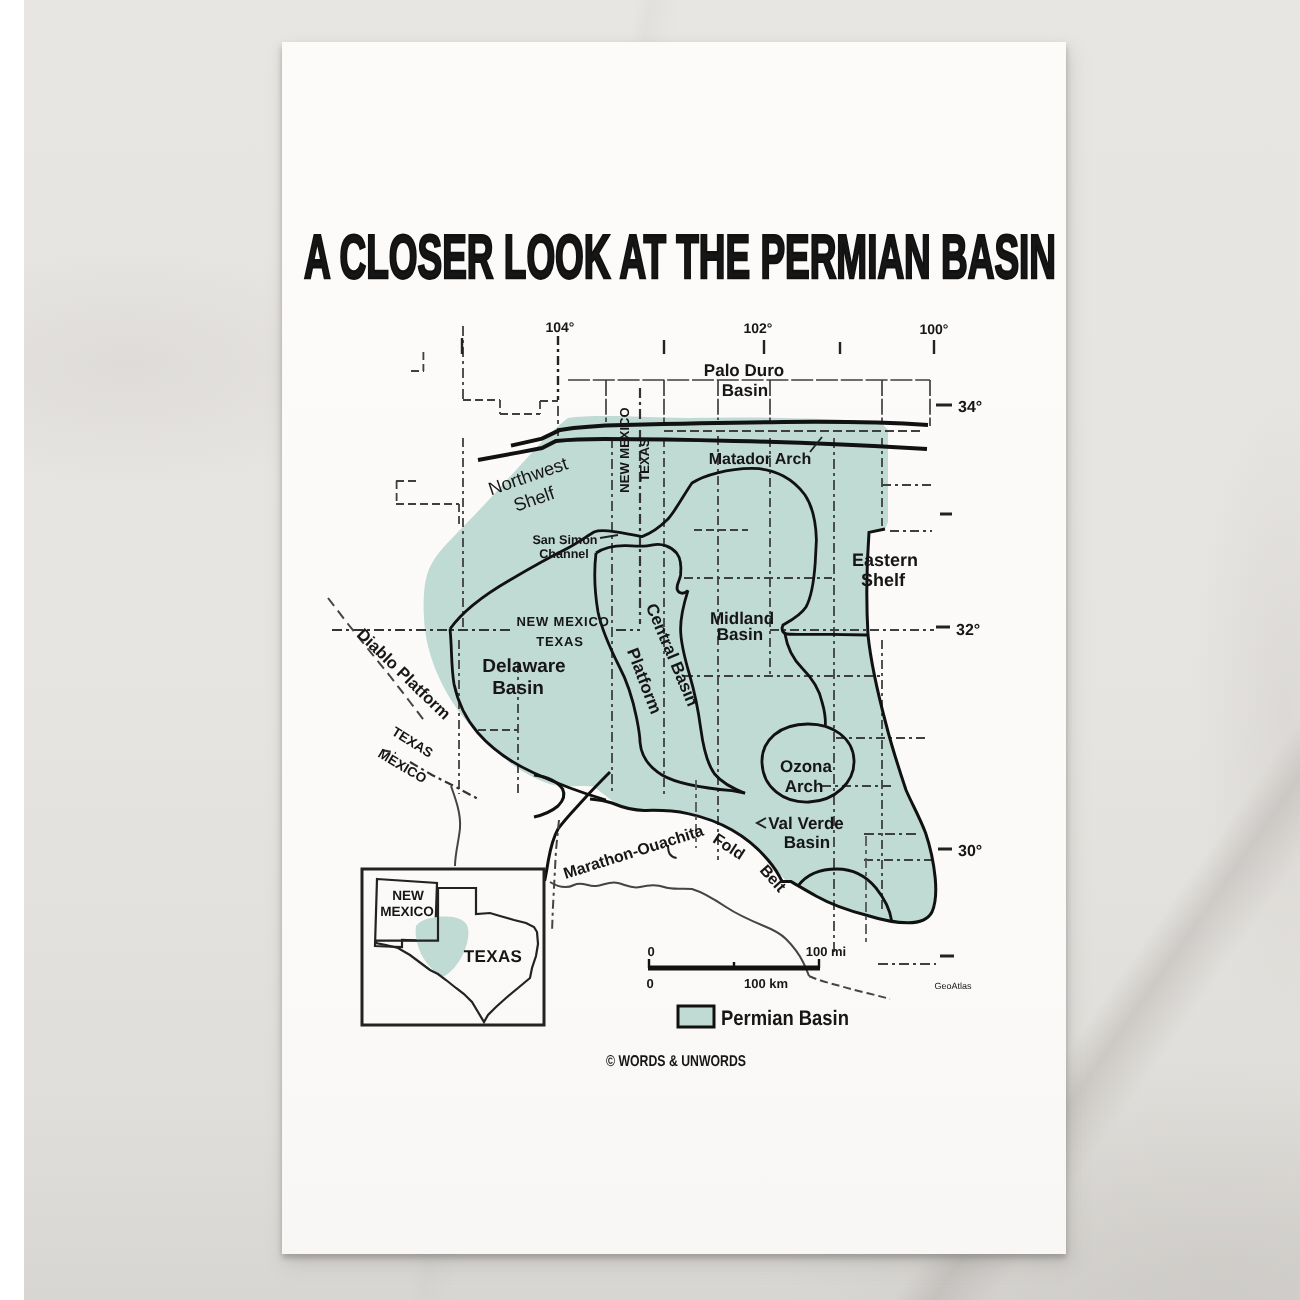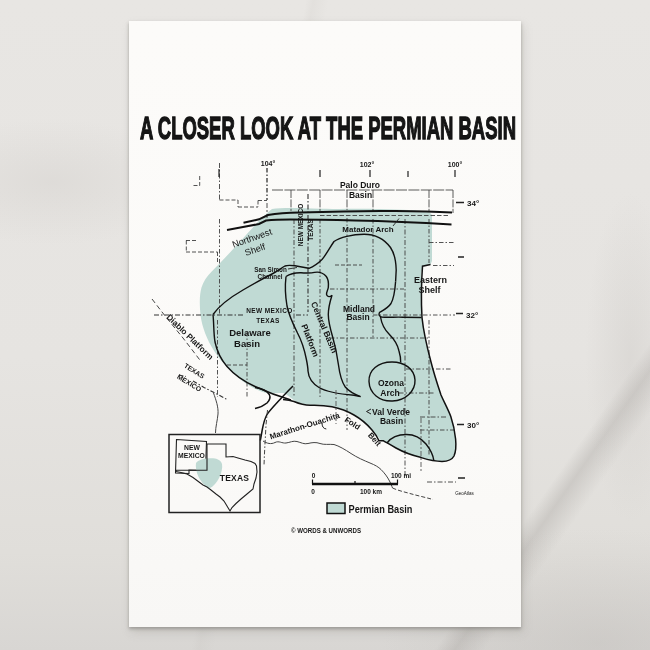--- a/index.html
+++ b/index.html
@@ -1,17 +1,17 @@
 <!DOCTYPE html>
 <html><head>
 <meta charset="utf-8">
 <style>
   html,body{margin:0;padding:0;width:650px;height:650px;overflow:hidden;
     font-family:"Liberation Sans", sans-serif;}
-  #stage{position:relative;width:530px;height:650px;}
+  #stage{position:relative;width:530px;height:650px;margin-left:12px;}
   
   #marble{position:absolute;left:0;top:0;width:650px;height:650px;
     background:
       radial-gradient(ellipse 260px 120px at 46% 50%, rgba(255,255,255,0.30), transparent 70%),
       radial-gradient(ellipse 300px 160px at 92% 99%, rgba(180,176,172,0.30), transparent 72%),
       radial-gradient(ellipse 200px 90px at 8% 28%, rgba(199,195,191,0.28), transparent 70%),
       radial-gradient(ellipse 60px 220px at 97% 55%, rgba(188,184,180,0.25), transparent 75%),
       linear-gradient(100deg, transparent 40%, rgba(192,188,184,0.14) 41%, transparent 43%),
       linear-gradient(125deg, transparent 80.5%, rgba(165,161,157,0.35) 82.3%, transparent 85%),
       linear-gradient(to bottom, #e8e6e3 0%, #e6e4e1 55%, #e0deda 85%, #d8d6d3 100%);

